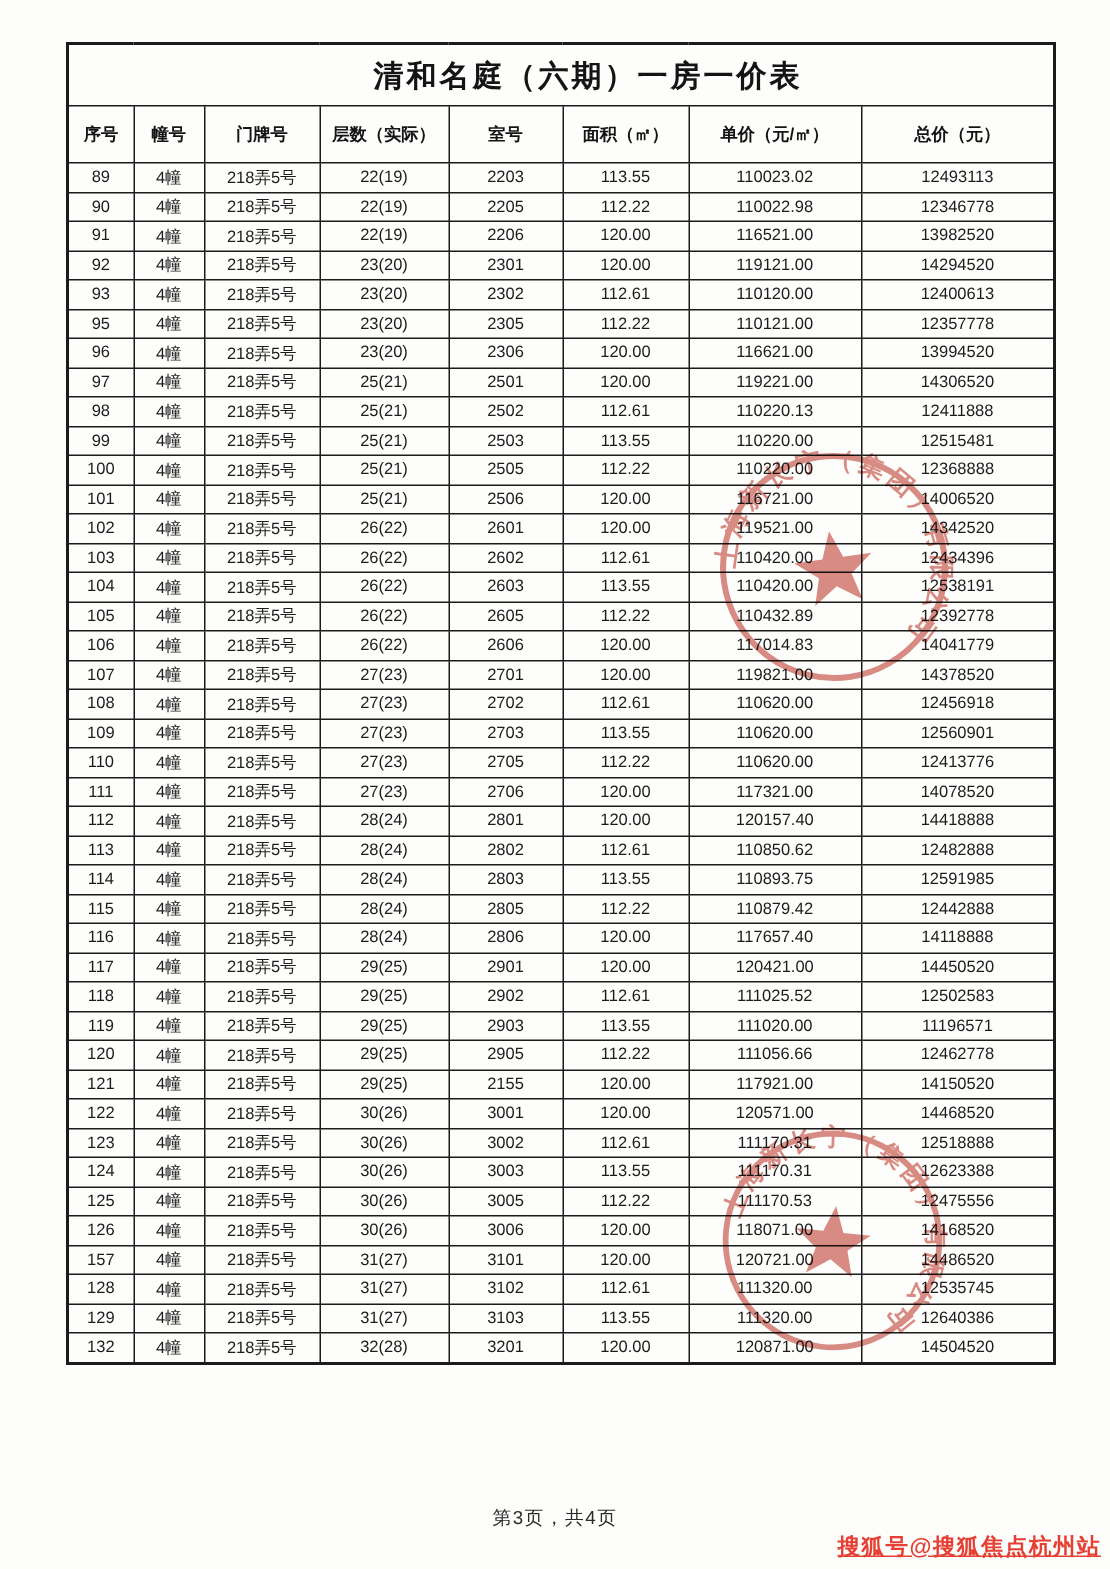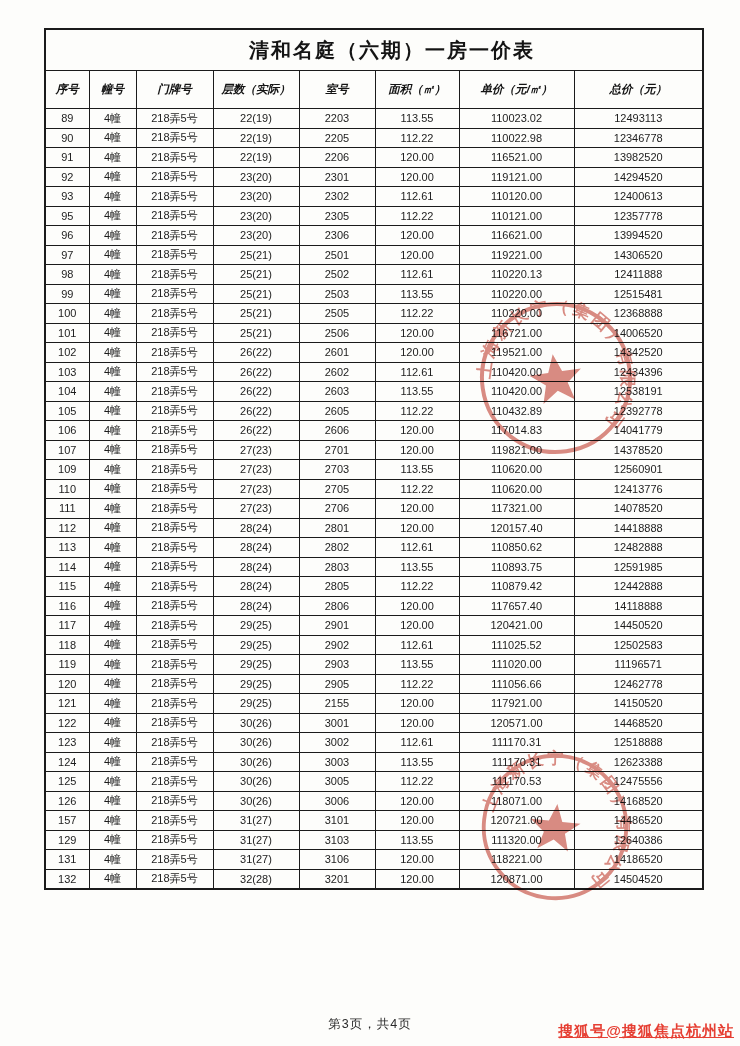--- a/index.html
+++ b/index.html
@@ -36,35 +36,33 @@
     height:40px;
     font-size:20px;
     font-weight:bold;
     letter-spacing:2px;
     padding-left:36px;
   }
   .header-row th{
     height:37px;
     font-size:11.5px;
     font-weight:bold;
-    font-style:italic;
   }
   .price-table tbody td{
     height:18.5px;
     font-size:11px;
     color:#1c1c1c;
   }
   .page-footer{
     position:absolute;
     left:0;top:1004px;width:740px;
     text-align:center;
     font-size:12.5px;
     color:#2a2a2a;
     letter-spacing:1px;
-    margin-top:12px;
   }
   .watermark{
     position:absolute;
     right:6px;bottom:5px;
     font-size:15px;
     font-weight:bold;
     color:#e63f33;
     letter-spacing:1px;
     text-decoration:underline;
   }
@@ -287,20 +285,30 @@
           <td>107</td>
           <td>4幢</td>
           <td>218弄5号</td>
           <td>27(23)</td>
           <td>2701</td>
           <td>120.00</td>
           <td>119821.00</td>
           <td>14378520</td>
         </tr>
         <tr>
+          <td>108</td>
+          <td>4幢</td>
+          <td>218弄5号</td>
+          <td>27(23)</td>
+          <td>2702</td>
+          <td>112.61</td>
+          <td>110620.00</td>
+          <td>12456918</td>
+        </tr>
+        <tr>
           <td>109</td>
           <td>4幢</td>
           <td>218弄5号</td>
           <td>27(23)</td>
           <td>2703</td>
           <td>113.55</td>
           <td>110620.00</td>
           <td>12560901</td>
         </tr>
         <tr>
@@ -477,38 +485,38 @@
           <td>157</td>
           <td>4幢</td>
           <td>218弄5号</td>
           <td>31(27)</td>
           <td>3101</td>
           <td>120.00</td>
           <td>120721.00</td>
           <td>14486520</td>
         </tr>
         <tr>
+          <td>128</td>
+          <td>4幢</td>
+          <td>218弄5号</td>
+          <td>31(27)</td>
+          <td>3102</td>
+          <td>112.61</td>
+          <td>111320.00</td>
+          <td>12535745</td>
+        </tr>
+        <tr>
           <td>129</td>
           <td>4幢</td>
           <td>218弄5号</td>
           <td>31(27)</td>
           <td>3103</td>
           <td>113.55</td>
           <td>111320.00</td>
           <td>12640386</td>
-        </tr>
-        <tr>
-          <td>131</td>
-          <td>4幢</td>
-          <td>218弄5号</td>
-          <td>31(27)</td>
-          <td>3106</td>
-          <td>120.00</td>
-          <td>118221.00</td>
-          <td>14186520</td>
         </tr>
         <tr>
           <td>132</td>
           <td>4幢</td>
           <td>218弄5号</td>
           <td>32(28)</td>
           <td>3201</td>
           <td>120.00</td>
           <td>120871.00</td>
           <td>14504520</td>

